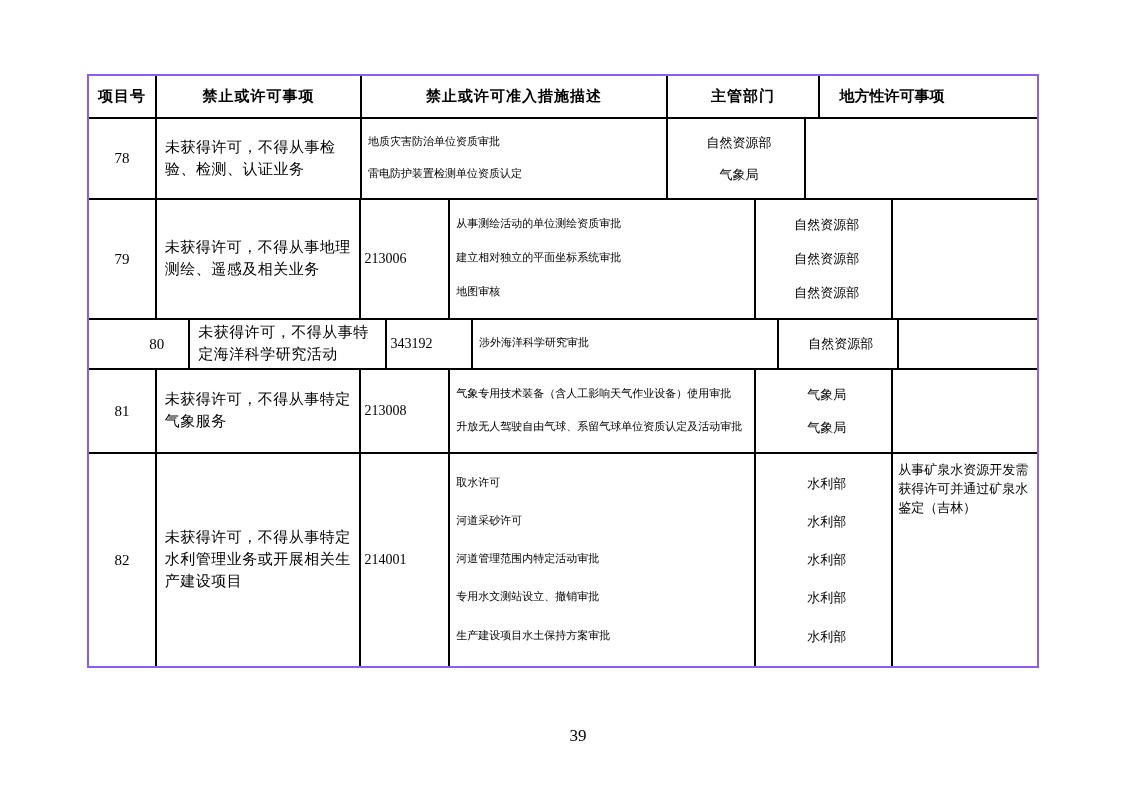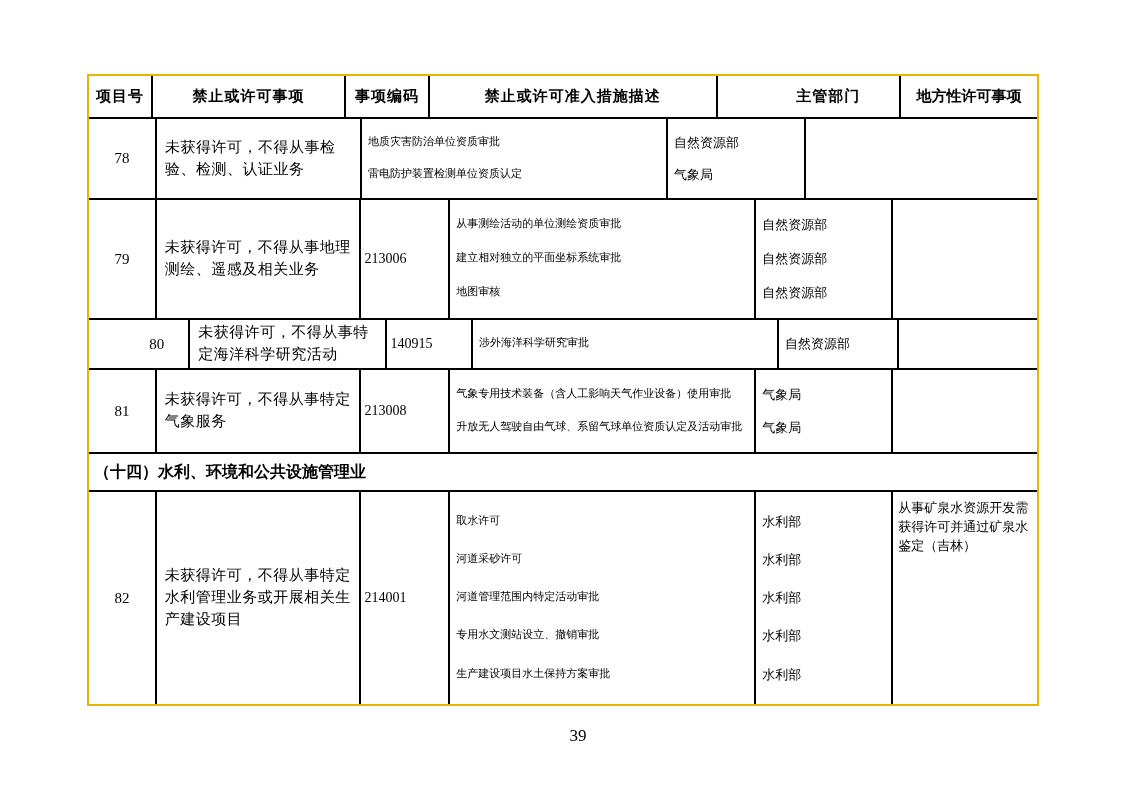--- a/index.html
+++ b/index.html
@@ -1,49 +1,49 @@
 <!DOCTYPE html>
 <html><head>
 <meta charset="utf-8">
 <style>
   * { margin:0; padding:0; box-sizing:border-box; }
   html,body { width:1122px; height:793px; background:#ffffff; overflow:hidden; }
   body { font-family:"Liberation Serif","DejaVu Serif",serif; color:#000; position:relative; }
 
   .doc-table {
     position:absolute; left:87px; top:74px; width:952px;
-    border:2px solid #eab308;
+    border:2px solid #8b5cf6;
     background:#fff;
   }
   .trow { display:flex; border-bottom:2px solid #000; position:relative; }
   .trow:last-child { border-bottom:none; }
 
   .cell { border-right:2px solid #000; position:relative; }
   .cell:last-child { border-right:none; }
 
   .c1 { width:68px;  display:flex; align-items:center; justify-content:center; }
   .c2 { width:205px; display:flex; align-items:center; padding:4px 8px; }
   .c3 { width:89px;  display:flex; align-items:center; padding-left:3px; }
   .c45{ width:444px; display:flex; flex-direction:column; justify-content:space-evenly; }
   .c6 { width:144px; padding:6px 4px 4px 5px; }
 
   
   .hrow { height:43px; }
   .hrow .cell { display:flex; align-items:center; justify-content:center; padding:0; }
   .hcell-text { font-weight:bold; font-size:15px; letter-spacing:1px; }
   .hrow .h45 { width:306px; }
-  .hrow .h5  { width:152px;margin-left:40px; }
+  .hrow .h5  { width:152px; }
 
   
   .num { font-size:15px; }
   .code { font-size:14px; }
   .item-text { font-size:15px; line-height:1.45; word-break:break-all; letter-spacing:0.5px; }
   .mline { display:grid; grid-template-columns:304px 1fr; }
   .mdesc { font-size:11px; line-height:1.35; padding:0 10px 0 6px; word-break:break-all; }
-  .mdept { font-size:13px; line-height:1.35; padding-left:8px; }
+  .mdept { font-size:13px; line-height:1.35; padding-left:8px;text-align:center; }
   .vline { position:absolute; left:304px; top:0; bottom:0; width:0; border-left:2px solid #000; }
   .local-text { font-size:13px; line-height:1.4; word-break:break-all; }
 
   
   .srow { height:38px; display:flex; align-items:center; padding-left:5px; }
   .section-title { font-weight:bold; font-size:16px; font-family:"Liberation Sans","DejaVu Sans",sans-serif; }
 
   .page-number {
     position:absolute; left:0; right:0; top:726px;
     text-align:center; font-size:17px;padding-left:34px;
@@ -54,23 +54,20 @@
 
 <div class="doc-table">
 
   <div class="trow hrow">
     <div class="cell c1">
         <span class="hcell-text">项目号</span>
       </div>
     <div class="cell" style="width:205px;">
         <span class="hcell-text">禁止或许可事项</span>
       </div>
-    <div class="cell" style="width:89px;">
-        <span class="hcell-text">事项编码</span>
-      </div>
     <div class="cell h45">
         <span class="hcell-text">禁止或许可准入措施描述</span>
       </div>
     <div class="cell h5">
         <span class="hcell-text">主管部门</span>
       </div>
     <div class="cell c6" style="display:flex;align-items:center;justify-content:center;padding:6px;">
         <span class="hcell-text" style="letter-spacing:0;">地方性许可事项</span>
       </div>
   </div>
@@ -125,21 +122,21 @@
   </div>
 
   <div class="trow" style="height:50px;padding-left:36px;">
     <div class="cell c1">
         <span class="num">80</span>
       </div>
     <div class="cell c2">
         <span class="item-text">未获得许可，不得从事特定海洋科学研究活动</span>
       </div>
     <div class="cell c3">
-        <span class="code">140915</span>
+        <span class="code">343192</span>
       </div>
     <div class="cell c45">
       <div class="vline"></div>
       <div class="mline">
         <div class="mdesc">涉外海洋科学研究审批</div>
         <div class="mdept">自然资源部</div>
       </div>
     </div>
     <div class="cell c6"><span class="local-text"></span></div>
   </div>
@@ -161,23 +158,20 @@
         <div class="mdept">气象局</div>
       </div>
       <div class="mline">
         <div class="mdesc">升放无人驾驶自由气球、系留气球单位资质认定及活动审批</div>
         <div class="mdept">气象局</div>
       </div>
     </div>
     <div class="cell c6"><span class="local-text"></span></div>
   </div>
 
-  <div class="trow srow">
-    <span class="section-title">（十四）水利、环境和公共设施管理业</span>
-  </div>
 
   <div class="trow" style="height:212px;">
     <div class="cell c1">
         <span class="num">82</span>
       </div>
     <div class="cell c2">
         <span class="item-text">未获得许可，不得从事特定水利管理业务或开展相关生产建设项目</span>
       </div>
     <div class="cell c3">
         <span class="code">214001</span>

